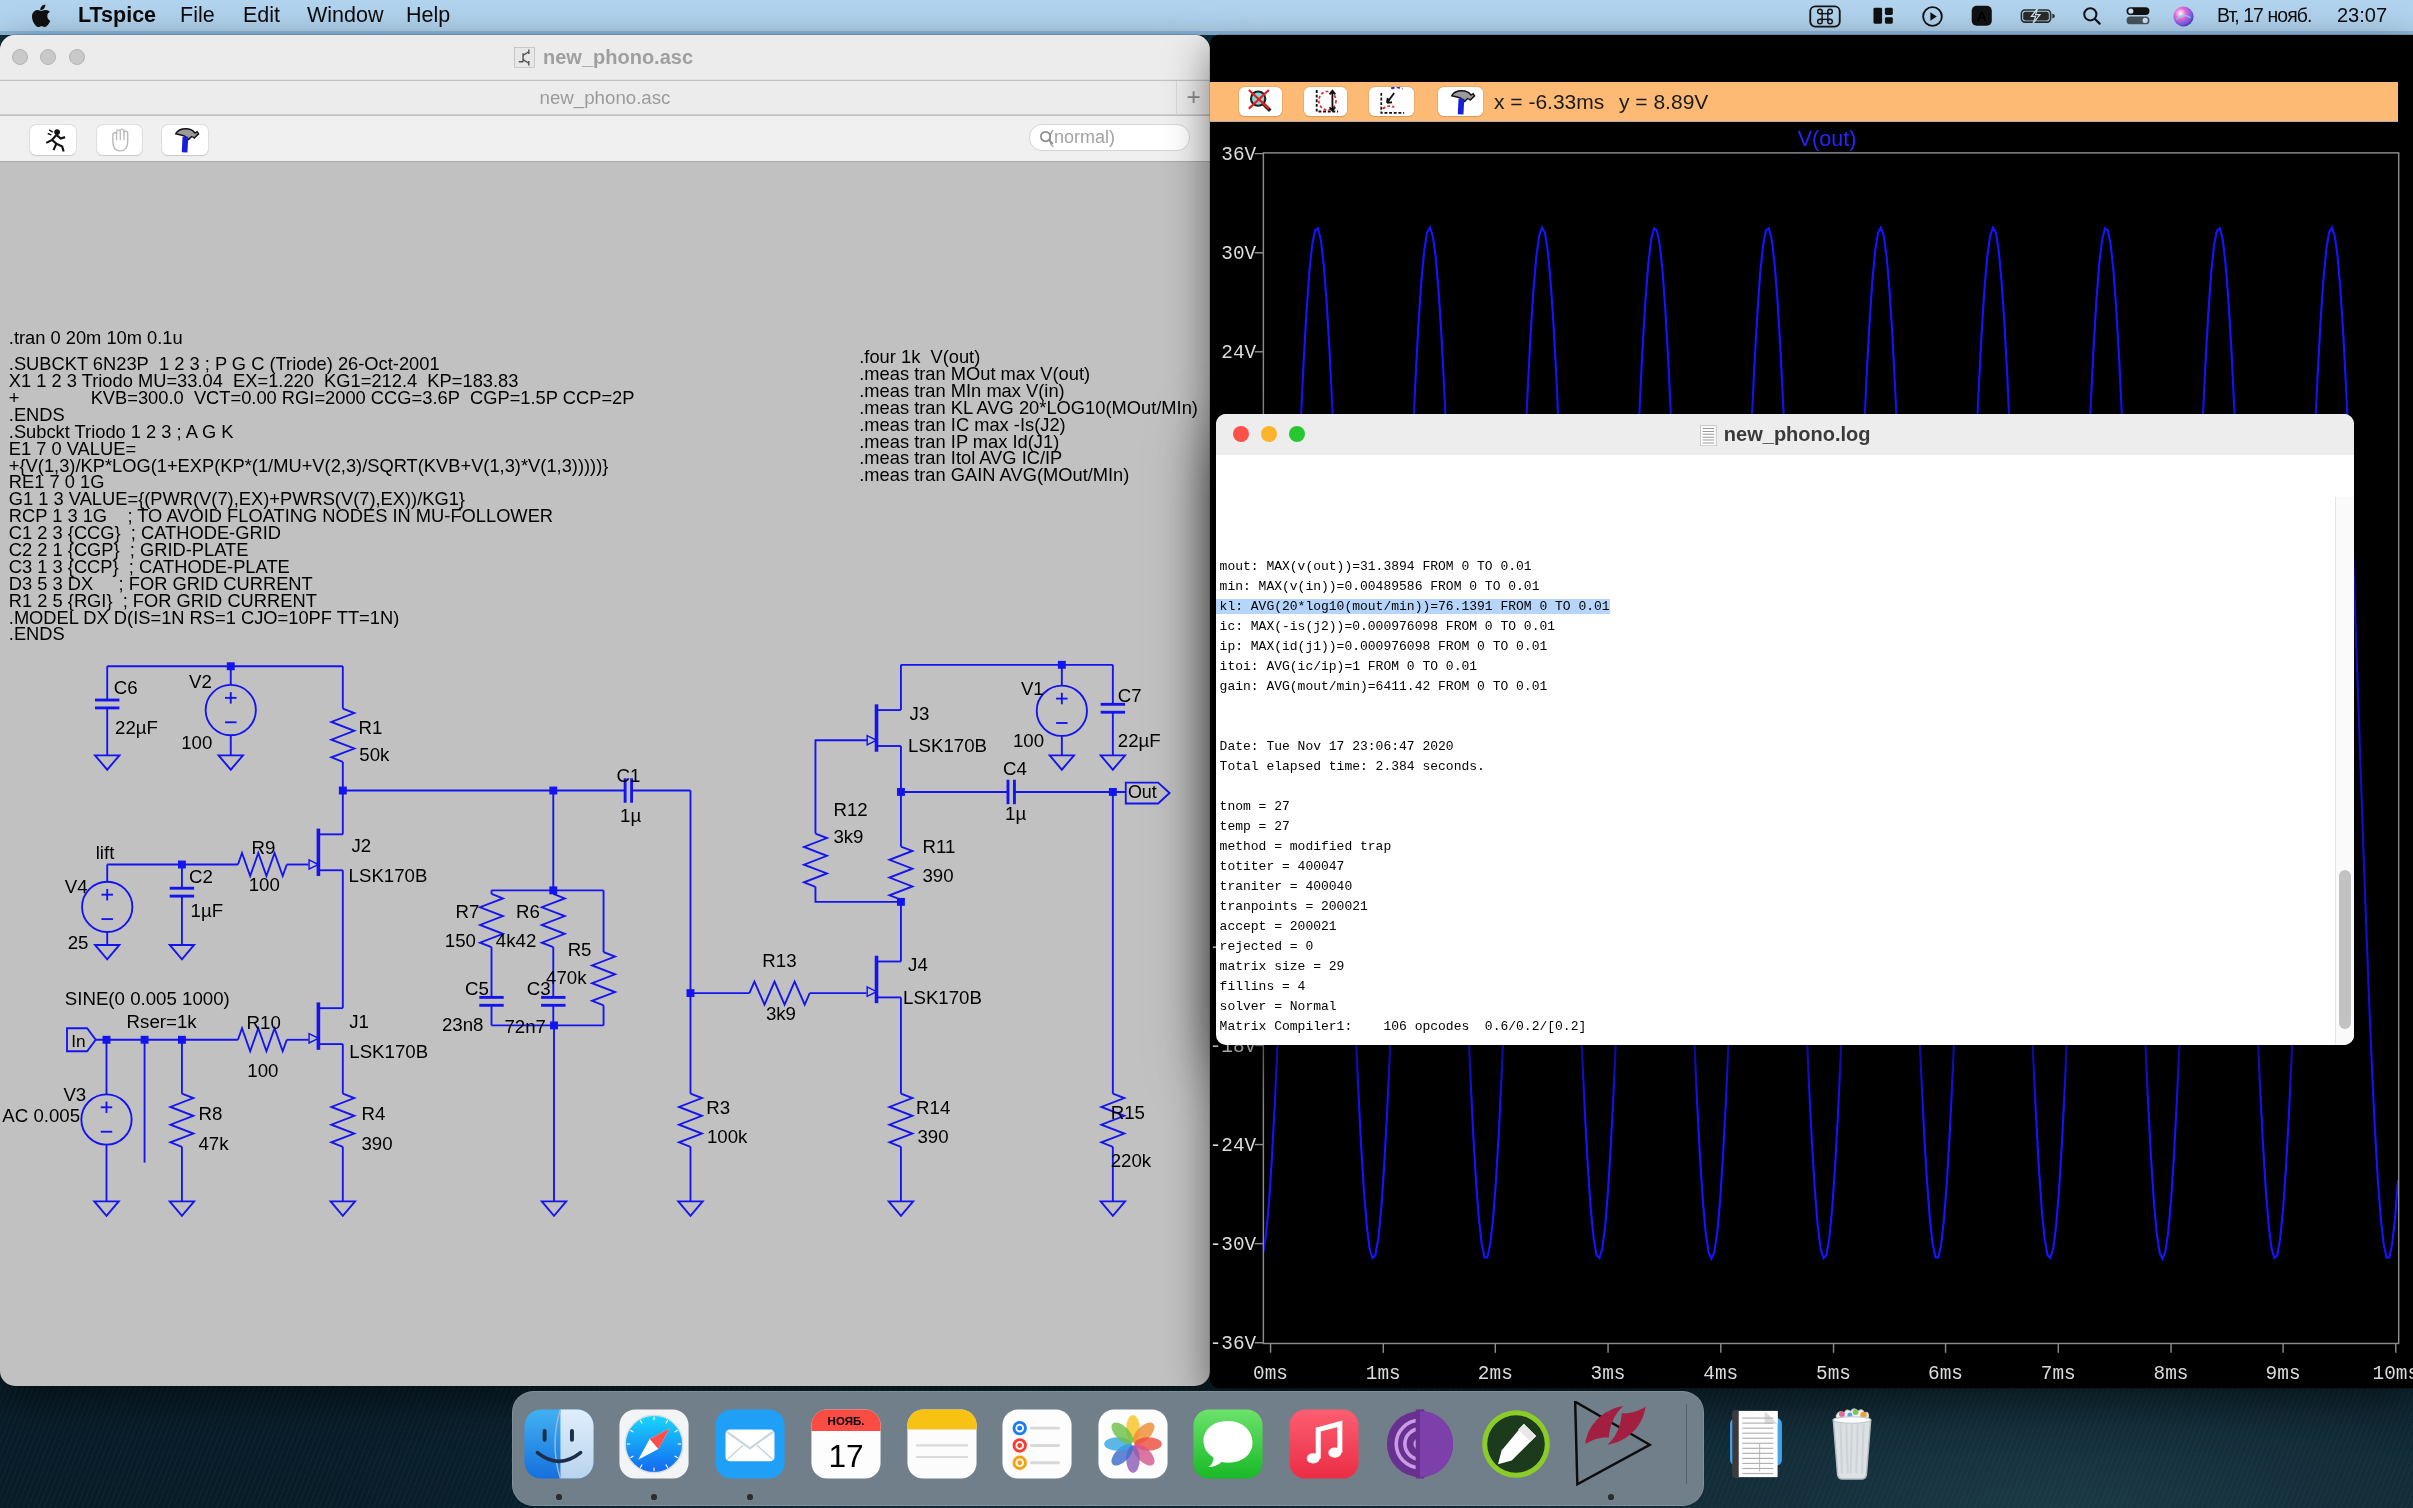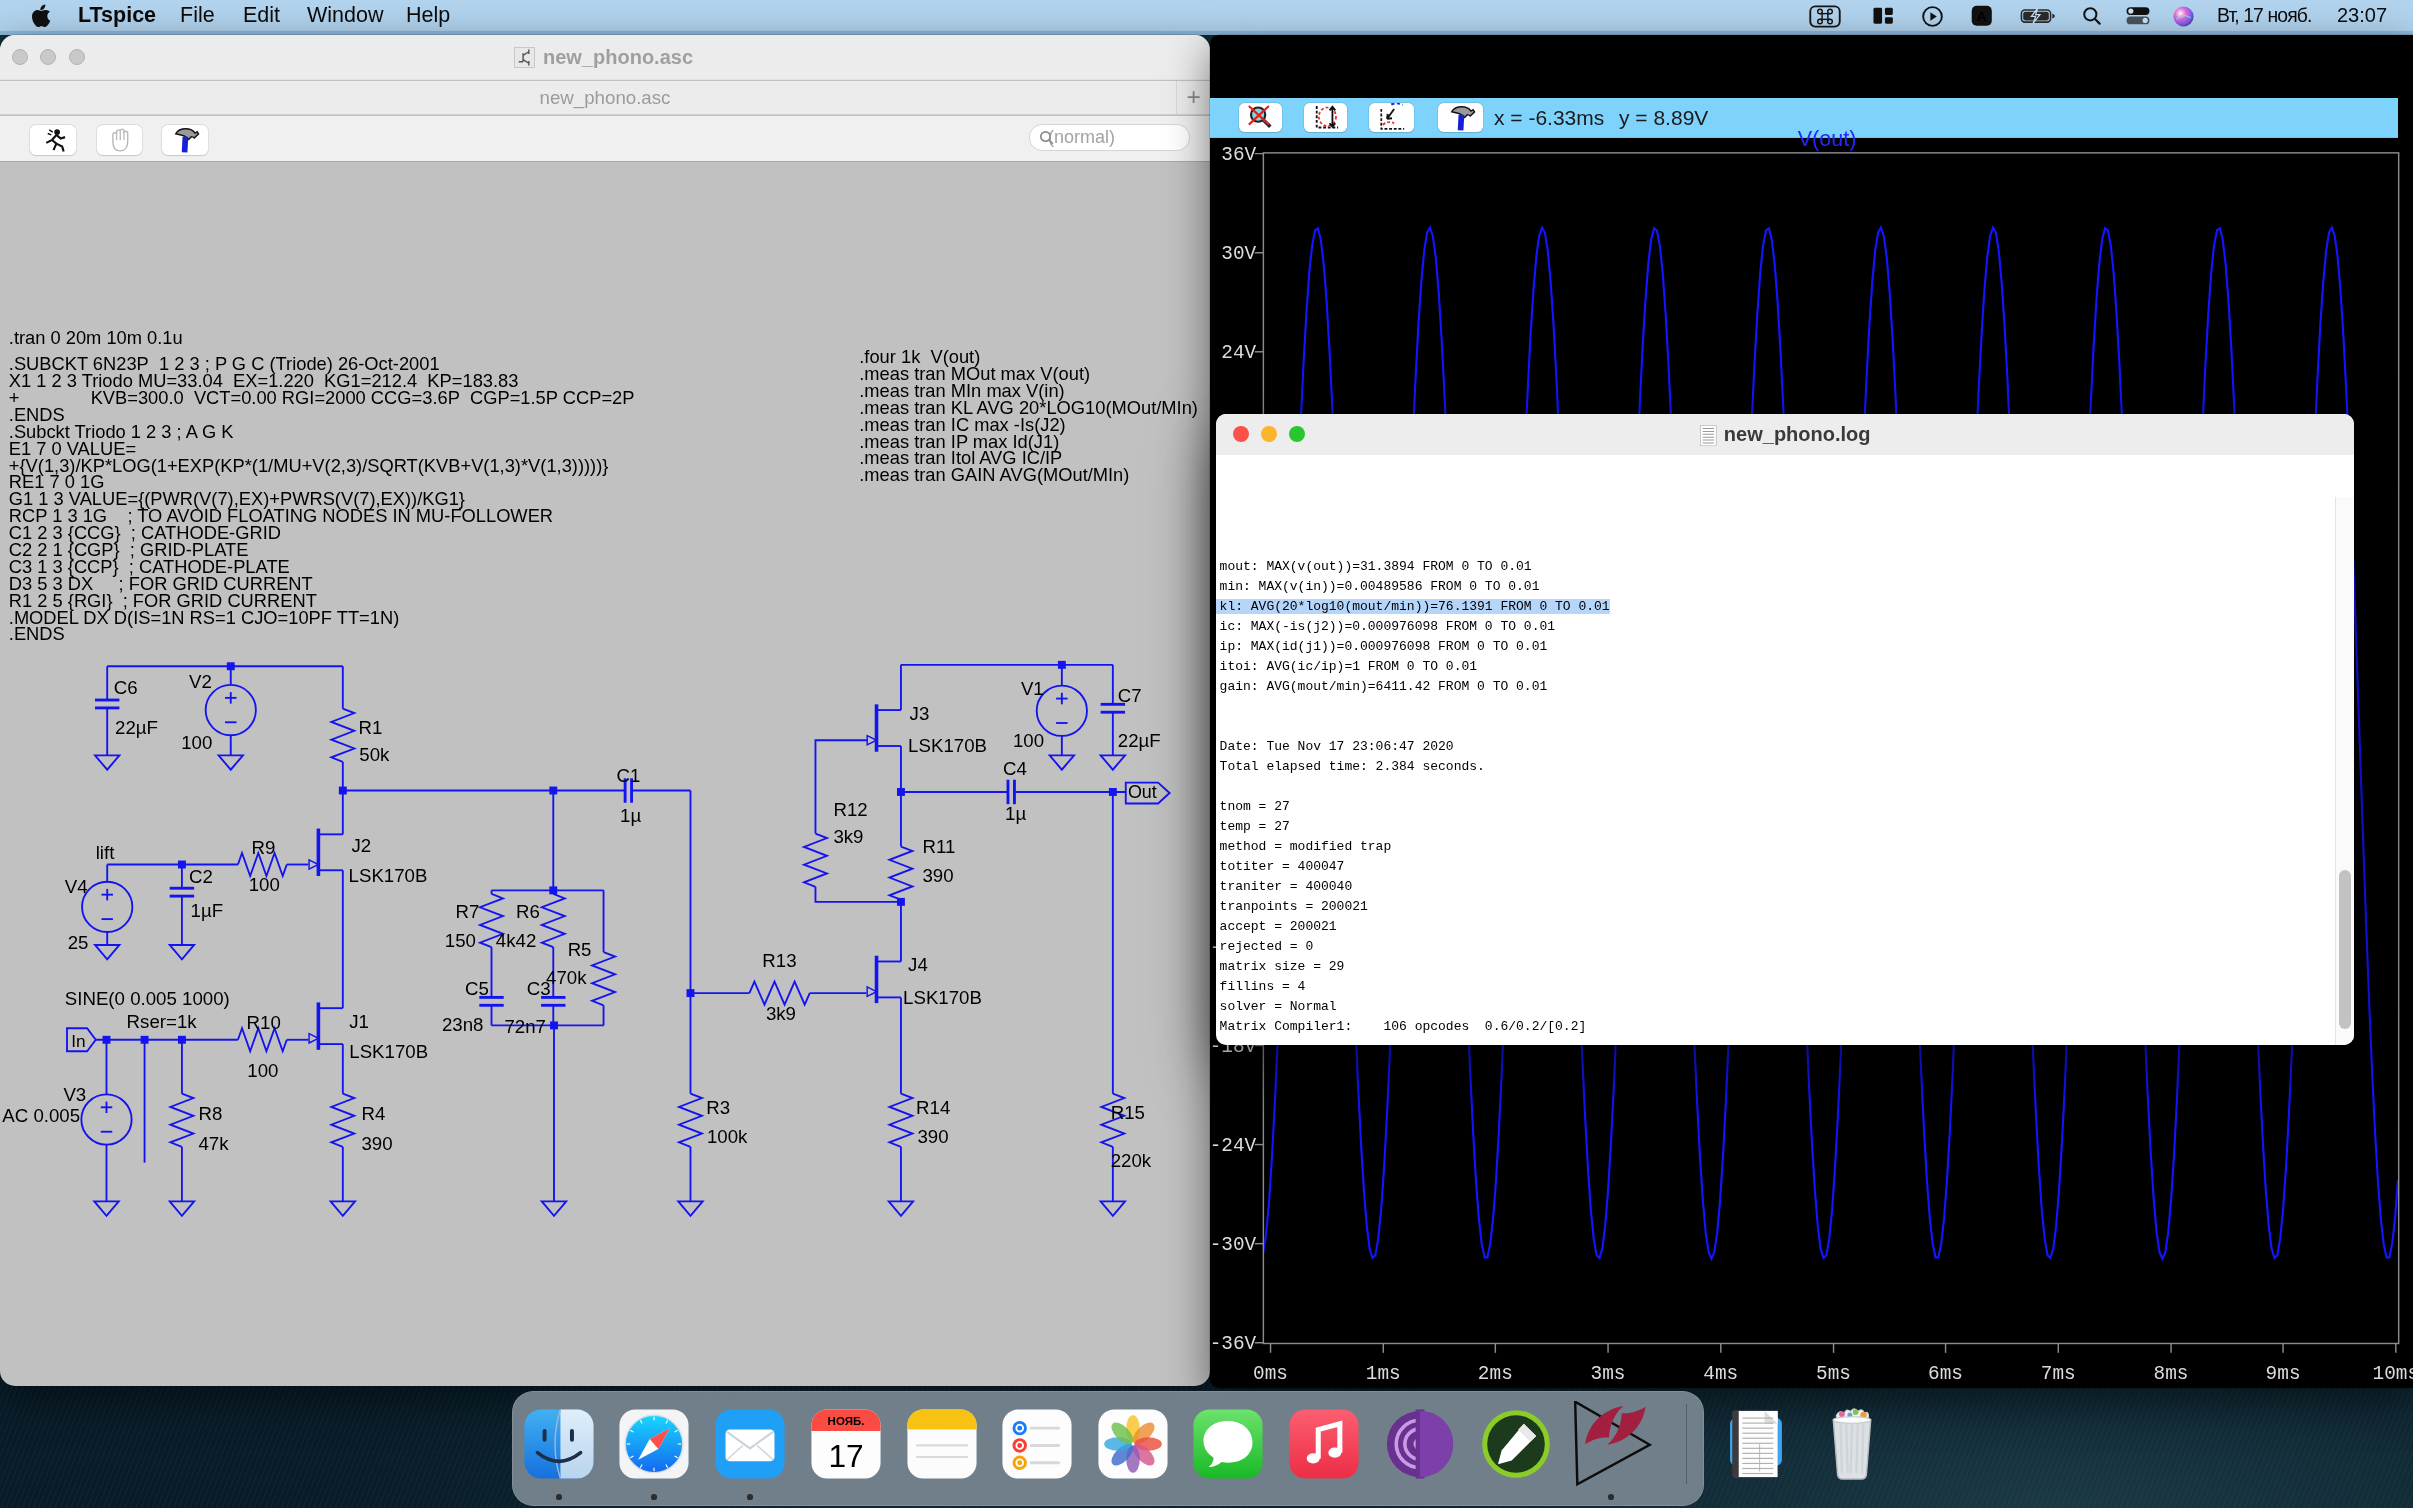--- a/index.html
+++ b/index.html
@@ -26,21 +26,21 @@
 .tabbar { position:absolute; left:0; top:46px; right:0; height:34px; background:#ececec; border-bottom:0.7px solid #cfcfcf; }
 .tabtxt { position:absolute; width:100%; text-align:center; line-height:34px; font-size:18.7px; color:#9b9b9b; }
 .plusbox { position:absolute; right:0; top:0; width:34px; height:34px; border-left:0.7px solid #d8d8d8; color:#8a8a8a; font-size:24.4px; text-align:center; line-height:32px; }
 .toolbar { position:absolute; left:0; top:81px; right:0; height:46px; background:#f0f0f0; border-bottom:0.7px solid #a9a9a9; }
 .tbtn { position:absolute; top:8.6px; height:30px; background:#fff; border-radius:5.7px; box-shadow:0 0 0 0.7px rgba(0,0,0,0.08), 0 0.7px 1.4px rgba(0,0,0,0.12); display:flex; align-items:center; justify-content:center; }
 .search { position:absolute; right:20px; top:8px; width:161px; height:26.6px; background:#fff; border:0.7px solid #d5d5d5; border-radius:13px; color:#a3a3a3; font-size:18px; line-height:25px; }
 .search svg { position:absolute; left:9.3px; top:5px; }
 .schsvg { position:absolute; left:0; top:127px; }
 
 .raw .titlebar { height:47px; }
-.rawtb { position:absolute; left:0; top:47px; right:16px; height:40px; background:#7dd3fc; border-bottom:0.7px solid #b0b0b0;margin-top:16px; }
+.rawtb { position:absolute; left:0; top:47px; right:16px; height:40px; background:#fdba74; border-bottom:0.7px solid #b0b0b0; }
 .rawtb .tbtn { top:5px; height:29px; }
 .xytxt { position:absolute; top:0; height:40px; line-height:40px; font-size:21px; color:#1a1a1a; }
 .plotsvg { position:absolute; left:0; top:87px; }
 
 .log { left:1216px; top:414px; width:1138px; height:631px; background:#fff; border-radius:10px; box-shadow:0 21.5px 65px rgba(0,0,0,0.55); overflow:hidden; }
 .log .titlebar { height:41px; background:#ededed; }
 .log .tl { top:12.2px; border:none; }
 .logtitle { position:absolute; width:100%; text-align:center; line-height:41px; font-size:20px; font-weight:bold; color:#3a3a3a; }
 .srchrow { position:absolute; left:0; top:41px; right:0; height:42px; background:linear-gradient(#f1f1f1,#e9e9e9); border-bottom:0.7px solid #d4d4d4; }
 .srchbox { position:absolute; right:32px; top:5.7px; width:171px; height:31px; background:#fff; border:0.7px solid #d2d2d2; border-radius:6.5px; font-size:19.4px; color:#9a9a9a; line-height:29.5px; }

